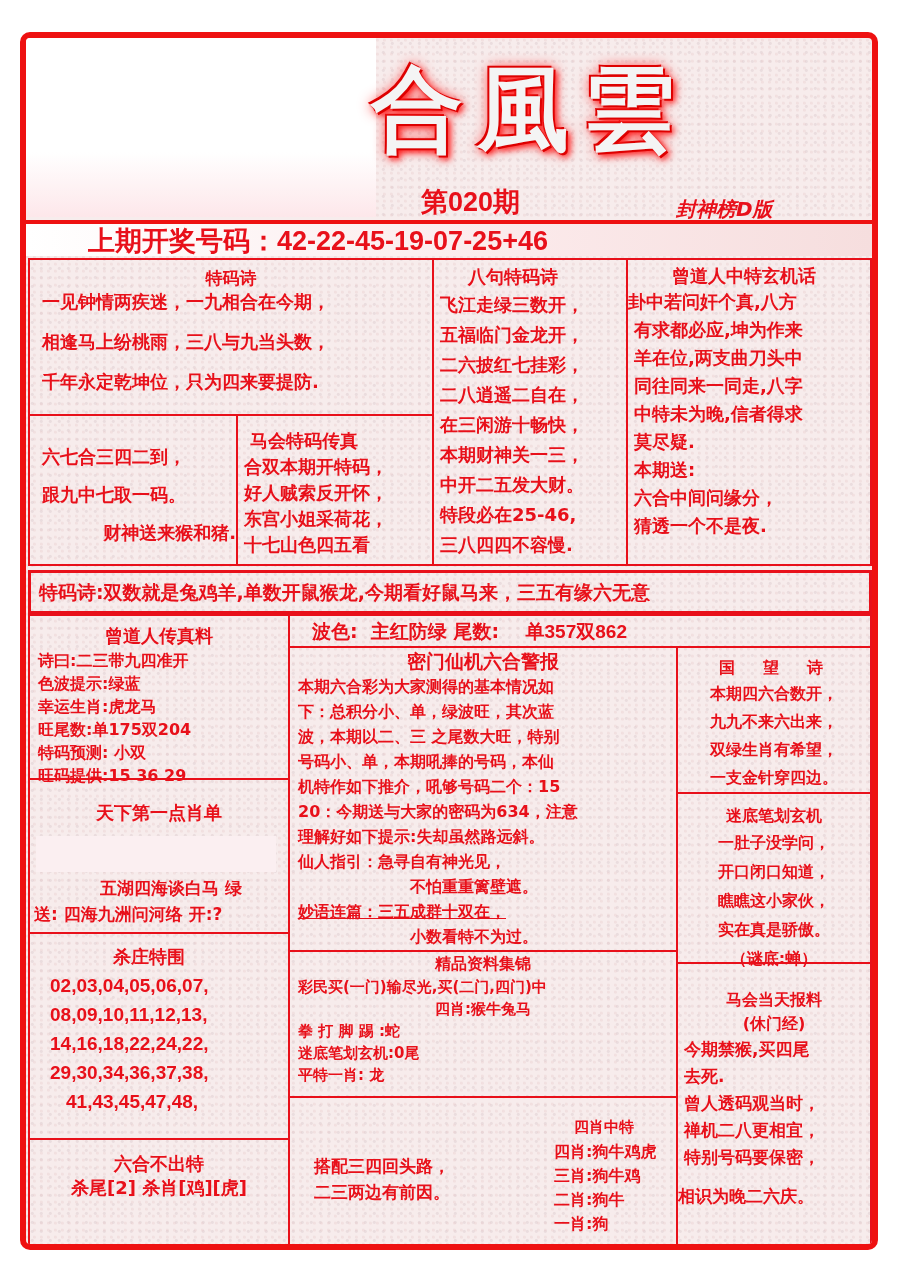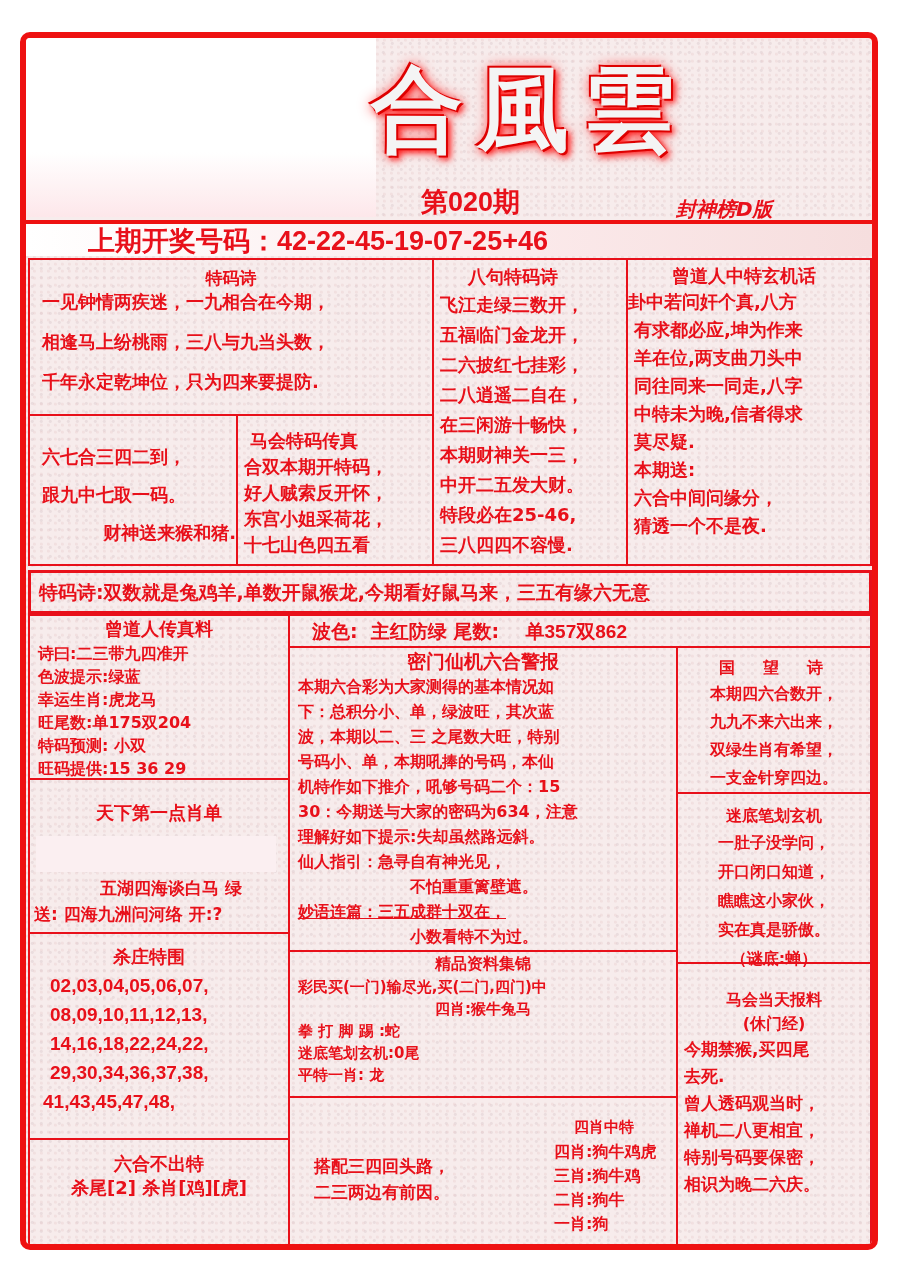--- a/index.html
+++ b/index.html
@@ -95,21 +95,21 @@
     <div class="line" style="padding-left:6px; line-height:28px;">本期送:</div>
     <div class="line" style="padding-left:6px; line-height:28px;">六合中间问缘分，</div>
     <div class="line" style="padding-left:6px; line-height:28px;">猜透一个不是夜.</div>
   </div>
 
   <div class="box" style="left:2px; top:532px; width:844px; height:44px; border-width:3px;">
     <div class="line" style="padding-left:8px; line-height:38px; font-size:19px;">特码诗:双数就是兔鸡羊,单数开鼠猴龙,今期看好鼠马来，三五有缘六无意</div>
   </div>
 
   <div class="box" style="left:2px; top:576px; width:262px; height:166px;">
-    <div class="line center" style="line-height:26px; margin-top:0;">曾道人传真料</div>
+    <div class="line center" style="line-height:26px; margin-top:7px;">曾道人传真料</div>
     <div class="line-s" style="padding-left:8px;">诗曰:二三带九四准开</div>
     <div class="line-s" style="padding-left:8px;">色波提示:绿蓝</div>
     <div class="line-s" style="padding-left:8px;">幸运生肖:虎龙马</div>
     <div class="line-s" style="padding-left:8px;">旺尾数:单175双204</div>
     <div class="line-s" style="padding-left:8px;">特码预测: 小双</div>
     <div class="line-s" style="padding-left:8px;">旺码提供:15 36 29</div>
   </div>
 
   <div class="box" style="left:2px; top:740px; width:262px; height:156px;">
     <div class="line center" style="margin-top:18px;">天下第一点肖单</div>
@@ -117,42 +117,42 @@
     <div class="line-m" style="position:absolute; left:70px; top:96px;">五湖四海谈白马 绿</div>
     <div class="line-m" style="position:absolute; left:4px; top:122px;">送: 四海九洲问河络 开:?</div>
   </div>
 
   <div class="box" style="left:2px; top:894px; width:262px; height:208px;">
     <div class="line center" style="margin-top:8px; padding-right:20px;">杀庄特围</div>
     <div class="line" style="padding-left:20px; line-height:29px; font-family:'Liberation Sans',sans-serif; font-size:19px;">02,03,04,05,06,07,</div>
     <div class="line" style="padding-left:20px; line-height:29px; font-family:'Liberation Sans',sans-serif; font-size:19px;">08,09,10,11,12,13,</div>
     <div class="line" style="padding-left:20px; line-height:29px; font-family:'Liberation Sans',sans-serif; font-size:19px;">14,16,18,22,24,22,</div>
     <div class="line" style="padding-left:20px; line-height:29px; font-family:'Liberation Sans',sans-serif; font-size:19px;">29,30,34,36,37,38,</div>
-    <div class="line" style="padding-left:13px; line-height:29px; font-family:'Liberation Sans',sans-serif; font-size:19px;">41,43,45,47,48,</div>
+    <div class="line" style="padding-left:36px; line-height:29px; font-family:'Liberation Sans',sans-serif; font-size:19px;">41,43,45,47,48,</div>
   </div>
 
   <div class="box" style="left:2px; top:1100px; width:262px; height:112px;">
     <div class="line center" style="margin-top:12px; line-height:24px;">六合不出特</div>
     <div class="line center" style="line-height:24px;">杀尾[2] 杀肖[鸡][虎]</div>
   </div>
 
   <div class="box" style="left:262px; top:576px; width:584px; height:34px;">
     <div class="line" style="padding-left:22px; line-height:30px; font-size:19px;">
       <span>波色:</span>&nbsp;&nbsp;<span>主红防绿</span>&nbsp;<span>尾数:</span>&nbsp;&nbsp;&nbsp;&nbsp;<span style="font-family:'Liberation Sans',sans-serif;">单357双862</span>
     </div>
   </div>
 
   <div class="box" style="left:262px; top:608px; width:390px; height:306px;">
     <div class="line center" style="line-height:26px; font-size:19px;">密门仙机六合警报</div>
     <div class="line-s" style="padding-left:8px; line-height:25px;">本期六合彩为大家测得的基本情况如</div>
     <div class="line-s" style="padding-left:8px; line-height:25px;">下：总积分小、单，绿波旺，其次蓝</div>
     <div class="line-s" style="padding-left:8px; line-height:25px;">波，本期以二、三 之尾数大旺，特别</div>
     <div class="line-s" style="padding-left:8px; line-height:25px;">号码小、单，本期吼捧的号码，本仙</div>
     <div class="line-s" style="padding-left:8px; line-height:25px;">机特作如下推介，吼够号码二个：15</div>
-    <div class="line-s" style="padding-left:8px; line-height:25px;">30：今期送与大家的密码为634，注意</div>
+    <div class="line-s" style="padding-left:8px; line-height:25px;">20：今期送与大家的密码为634，注意</div>
     <div class="line-s" style="padding-left:8px; line-height:25px;">理解好如下提示:失却虽然路远斜。</div>
     <div class="line-s" style="padding-left:8px; line-height:25px;">仙人指引：急寻自有神光见，</div>
     <div class="line-s" style="padding-left:120px; line-height:25px;">不怕重重篱壁遮。</div>
     <div class="line-s" style="padding-left:8px; line-height:25px;text-decoration:underline;">妙语连篇：三五成群十双在，</div>
     <div class="line-s" style="padding-left:120px; line-height:25px;">小数看特不为过。</div>
   </div>
 
   <div class="box" style="left:262px; top:912px; width:390px; height:148px;">
     <div class="line-s center" style="line-height:24px;">精品资料集锦</div>
     <div class="line-s" style="padding-left:8px; line-height:22px; font-size:15px;">彩民买(一门)输尽光,买(二门,四门)中</div>
@@ -190,16 +190,16 @@
   </div>
 
   <div class="box" style="left:650px; top:924px; width:196px; height:288px;">
     <div class="line-s center" style="margin-top:24px; line-height:24px;">马会当天报料</div>
     <div class="line-s center" style="line-height:24px;">(休门经)</div>
     <div class="line-s" style="padding-left:6px; line-height:27px; font-size:17px;">今期禁猴,买四尾</div>
     <div class="line-s" style="padding-left:6px; line-height:27px; font-size:17px;">去死.</div>
     <div class="line-s" style="padding-left:6px; line-height:27px; font-size:17px;">曾人透码观当时，</div>
     <div class="line-s" style="padding-left:6px; line-height:27px; font-size:17px;">禅机二八更相宜，</div>
     <div class="line-s" style="padding-left:6px; line-height:27px; font-size:17px;">特别号码要保密，</div>
-    <div class="line-s" style="padding-left:6px; line-height:27px; font-size:17px;">相识为晚二六庆。</div>
+    <div class="line-s" style="padding-left:0; line-height:27px; font-size:17px;margin-top:12px;">相识为晚二六庆。</div>
   </div>
 
 </div>
 
 </body></html>

